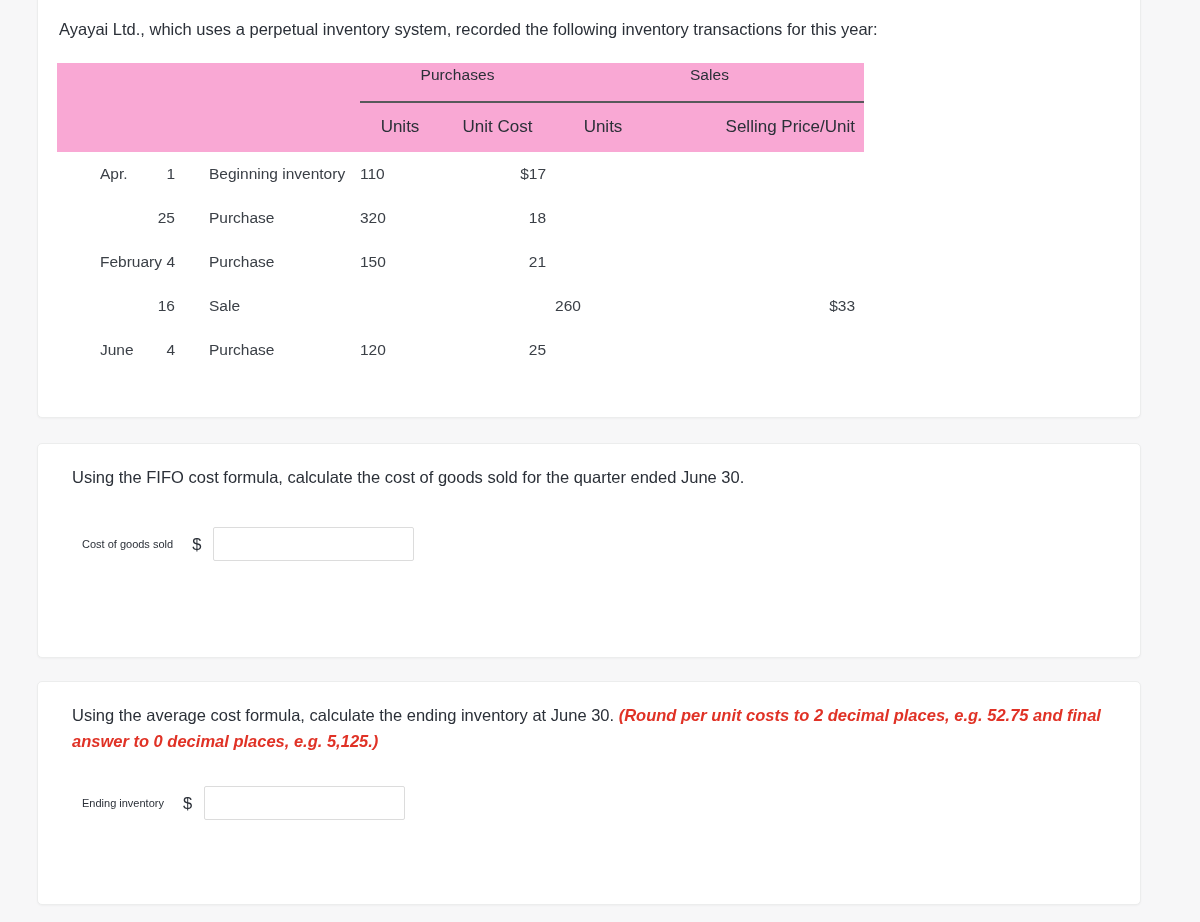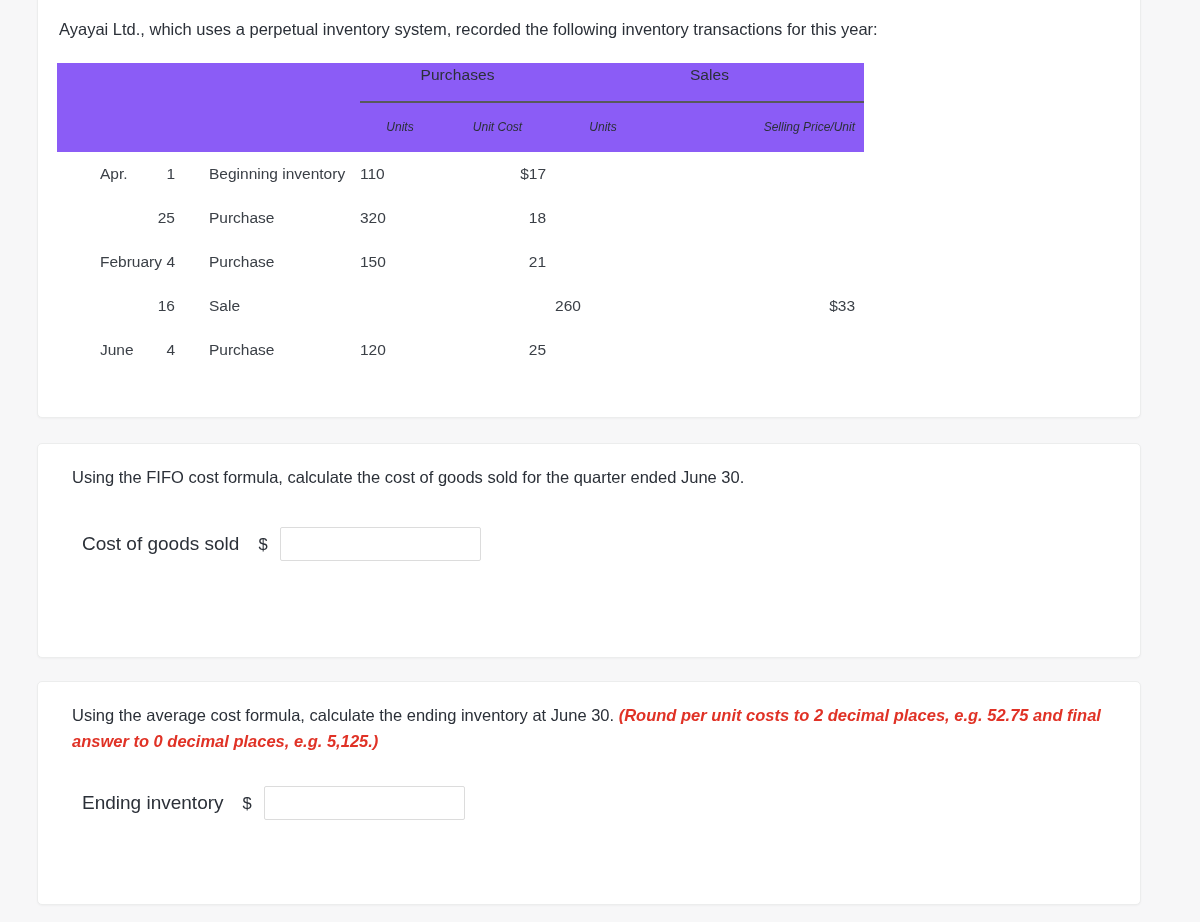--- a/index.html
+++ b/index.html
@@ -55,46 +55,45 @@
     border-collapse: collapse;
     table-layout: fixed;
   }
   .tbl th, .tbl td {
     padding: 0;
     font-weight: normal;
     vertical-align: middle;
   }
 
   .hdr-row-1 th, .hdr-row-2 th {
-    background: #8b5cf6;
+    background: #f9a8d4;
   }
   .hdr-row-1 th { height: 42px; }
   .hdr-row-2 th { height: 43px; }
 
   .grp-label {
     font-size: 15.5px;
     font-weight: bold;
     color: #2b3038;
     text-align: center;
     letter-spacing: .1px;
   }
   .grp-underline {
     display: block;
     height: 2px;
     background: #58595b;
     margin-top: 17px;
   }
 
   .col-hdr {
-    font-size: 12px;
+    font-size: 17px;
     font-weight: bold;
     color: #2b3038;
     text-align: center;
     padding-bottom: 4px !important;
-    font-style: italic;
   }
   .col-hdr.right { text-align: right; padding-right: 9px !important; }
 
   .data-row td { height: 44px; font-size: 15.5px; color: #3b4047; }
   .c-month { text-align: left;  padding-left: 43px !important; }
   .c-day   { text-align: right; padding-right: 6px !important; }
   .c-desc  { text-align: left;  padding-left: 28px !important; }
   .c-num   { text-align: left; }
   .c-numr  { text-align: right; padding-right: 9px !important; }
 
@@ -125,21 +124,21 @@
 
   .answer-row {
     position: absolute;
     display: flex;
     align-items: center;
   }
   #fifo-answer-row { left: 44px; top: 83px; }
   #avg-answer-row  { left: 44px; top: 104px; }
 
   .answer-label {
-    font-size: 19px;
+    font-size: 11px;
     color: #2b3038;
     white-space: nowrap;
   }
   .dollar {
     font-size: 16.5px;
     color: #2b3038;
     margin-left: 19px;
     margin-right: 12px;
   }
   .answer-input {

